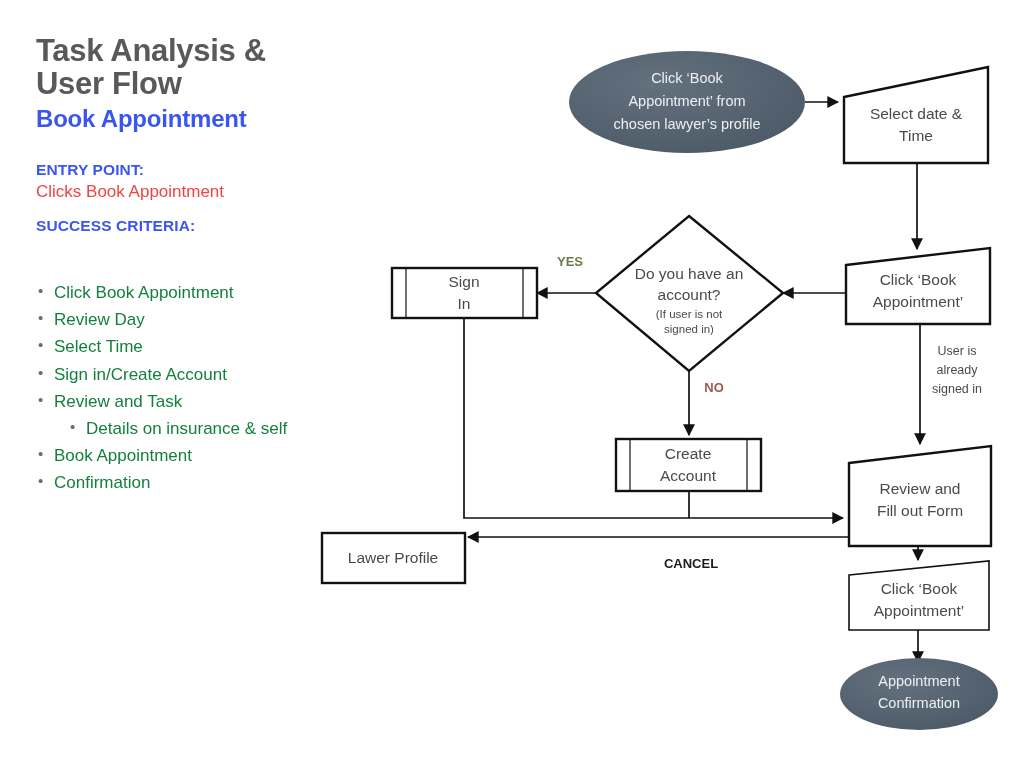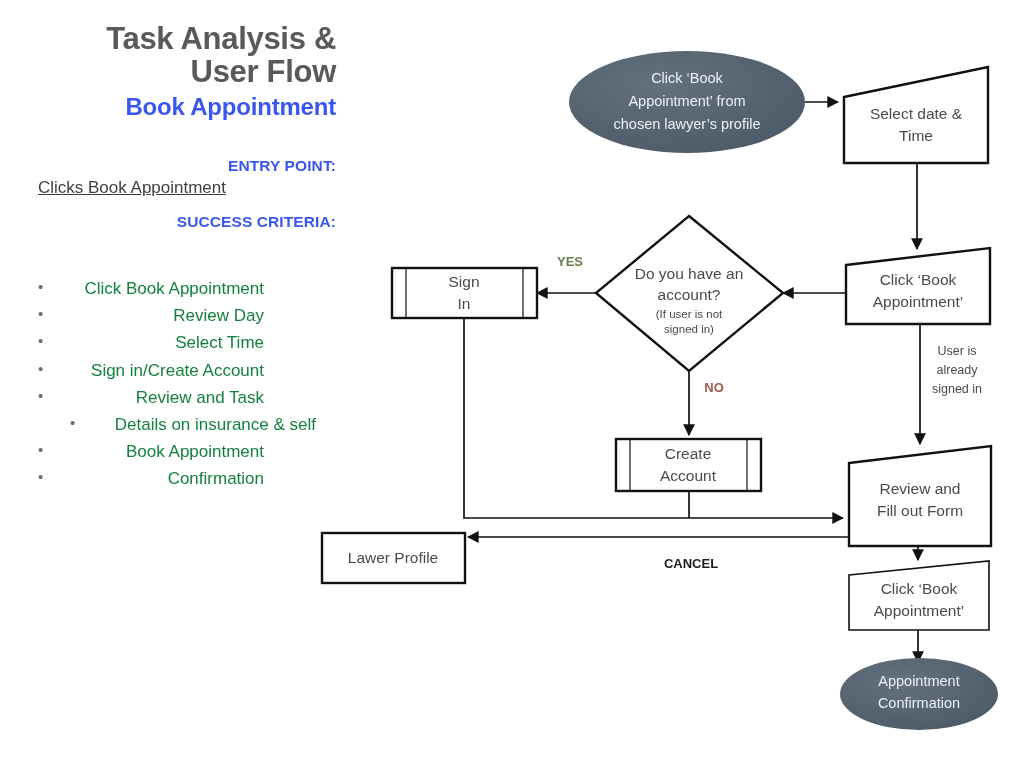--- a/index.html
+++ b/index.html
@@ -13,55 +13,53 @@
     height: 768px;
     background: #ffffff;
     overflow: hidden;
     font-family: "Liberation Sans", sans-serif;
   }
 
   
   #left-panel {
     position: absolute;
     left: 36px;
-    top: 22px;
+    top: 34px;
     width: 300px;
-    text-align: right;
   }
   #page-title {
     font-size: 31px;
     font-weight: bold;
     color: #595959;
     letter-spacing: -0.3px;
     line-height: 1.08;
     margin: 0;
   }
   #page-subtitle {
     font-size: 24px;
     color: #3a56ee;
     line-height: 1.2;
     margin: 4px 0 0 0;
     letter-spacing: -0.2px;
   }
 
-  .meta-block { margin-top: 34px; }
+  .meta-block { margin-top: 26px; }
   .meta-block.second { margin-top: 13px; }
   .meta-head {
     font-size: 15.5px;
     font-weight: bold;
     color: #3a56ee;
     letter-spacing: 0.1px;
     line-height: 1.35;
   }
   .meta-body {
     font-size: 17px;
-    color: #404040;
+    color: #ef4444;
     line-height: 1.32;
     max-width: 190px;
-    text-decoration: underline;
   }
 
   #steps-list {
     margin-top: 42px;
     list-style: none;
     padding: 0;
   }
   #steps-list li {
     position: relative;
     font-size: 17px;

